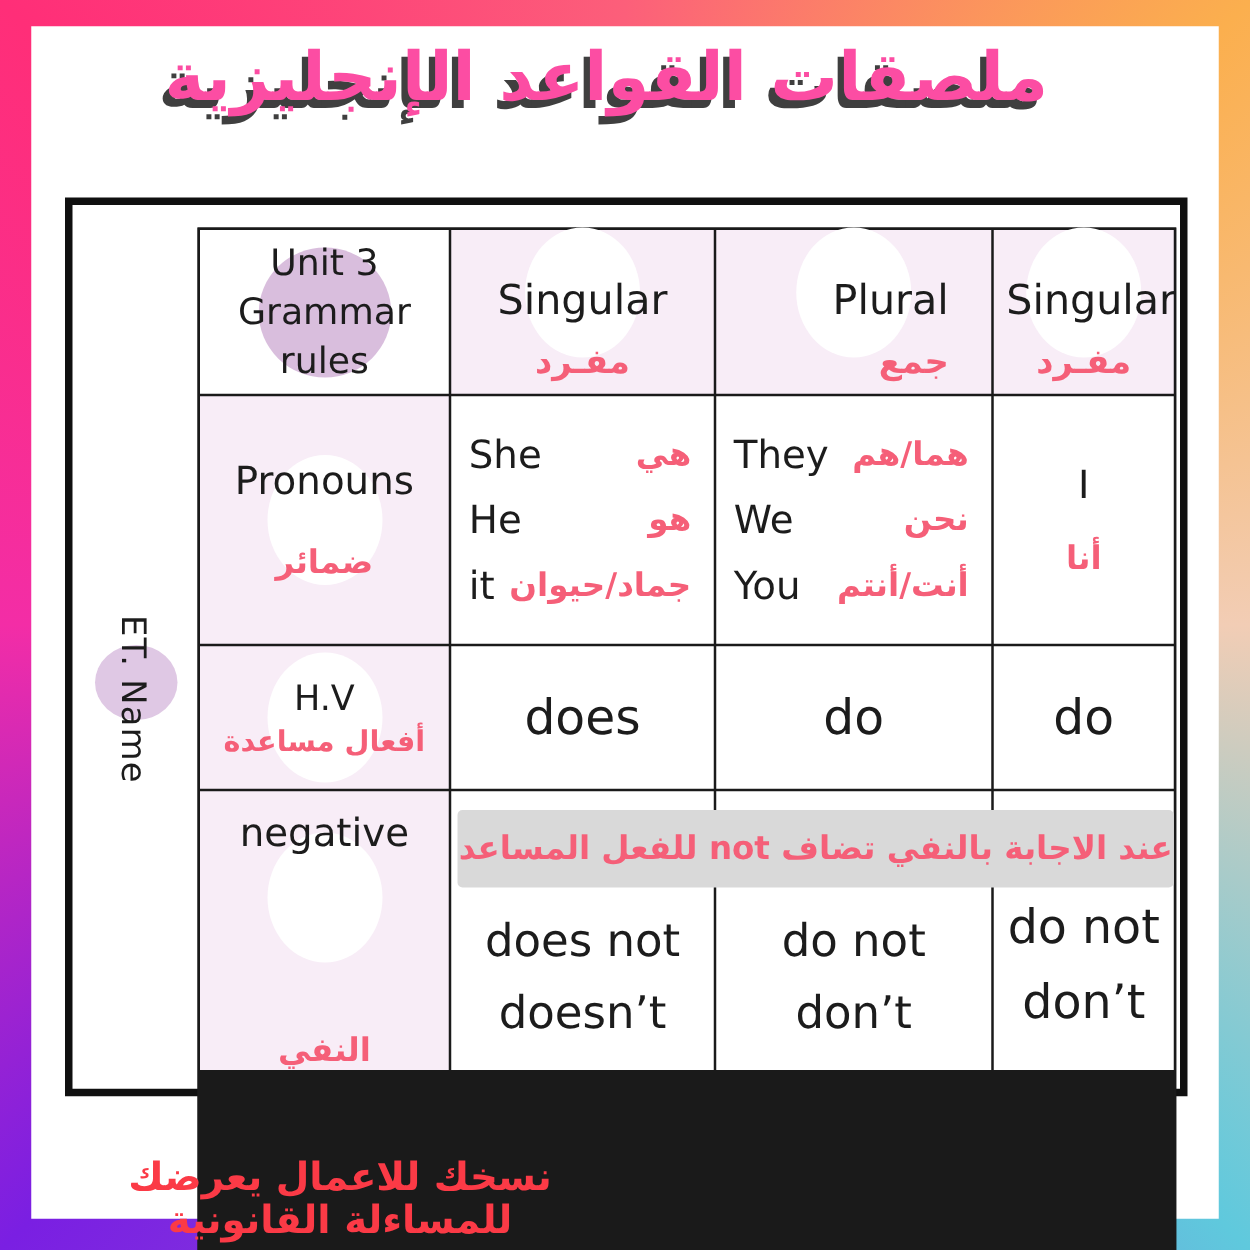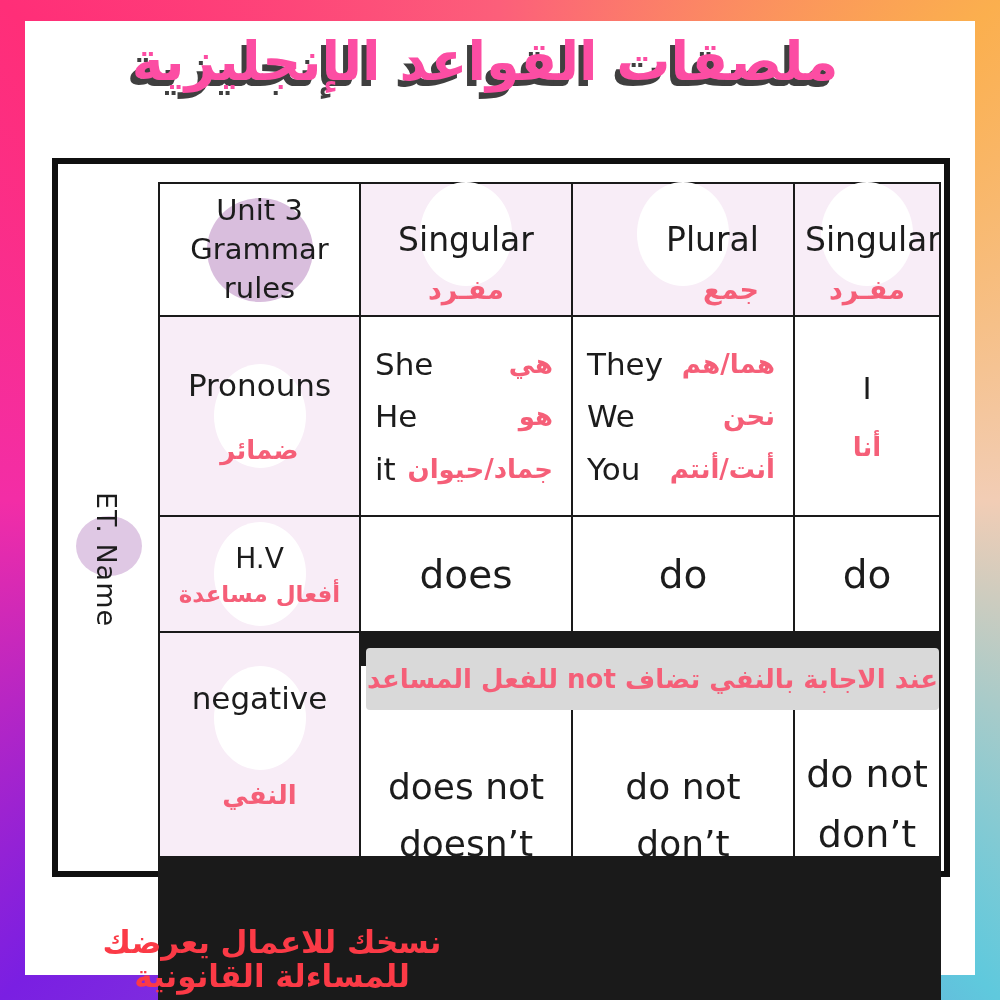--- a/index.html
+++ b/index.html
@@ -75,31 +75,31 @@
   .head-ar { position:relative; font-size:27px; font-weight:bold; color:#f55f78; text-align:center; direction:rtl; }
   .head-right .head-en, .head-right .head-ar { text-align:right; padding-right:24px; }
 
   .label-cell { display:flex; flex-direction:column; align-items:center; }
   .label-en { position:relative; font-size:31px; }
   .label-ar { position:relative; font-size:26px; font-weight:bold; color:#f55f78; direction:rtl; }
   .label-pronouns { justify-content:space-around; padding:34px 0; }
   .label-hv { justify-content:center; gap:6px; }
   .label-hv .label-en { font-size:28px; }
   .label-hv .label-ar { font-size:23px; }
-  .label-neg { justify-content:center; gap:64px; }
+  .label-neg { justify-content:space-between; padding-top:16px; gap:64px; }
 
   .pron-cell { display:flex; flex-direction:column; justify-content:space-evenly; padding:12px 18px 12px 14px; }
   .pron-line { display:flex; justify-content:space-between; align-items:center; }
   .pron-en { font-size:31px; }
   .pron-ar { font-size:26px; font-weight:bold; color:#f55f78; direction:rtl; }
   .pron-center { align-items:center; padding:26px 10px; }
 
   .verb-cell { display:flex; align-items:center; justify-content:center; font-size:39px; }
 
-  .neg-cell { display:flex; flex-direction:column; align-items:center; justify-content:flex-start; padding-top:100px; gap:16px; font-size:36px;margin-top:33px; }
+  .neg-cell { display:flex; flex-direction:column; align-items:center; justify-content:flex-start; padding-top:100px; gap:16px; font-size:36px; }
   .neg-cell.raise { padding-top:86px; font-size:38px; }
 
   .note-pill {
     position:absolute; left:206px; right:0; top:464px; height:62px; z-index:2;
     background:#d9d9d9; border-radius:4px;
     display:flex; align-items:center; justify-content:center;
     direction:rtl; font-size:26px; font-weight:bold; color:#f55f78;
   }
 
   

